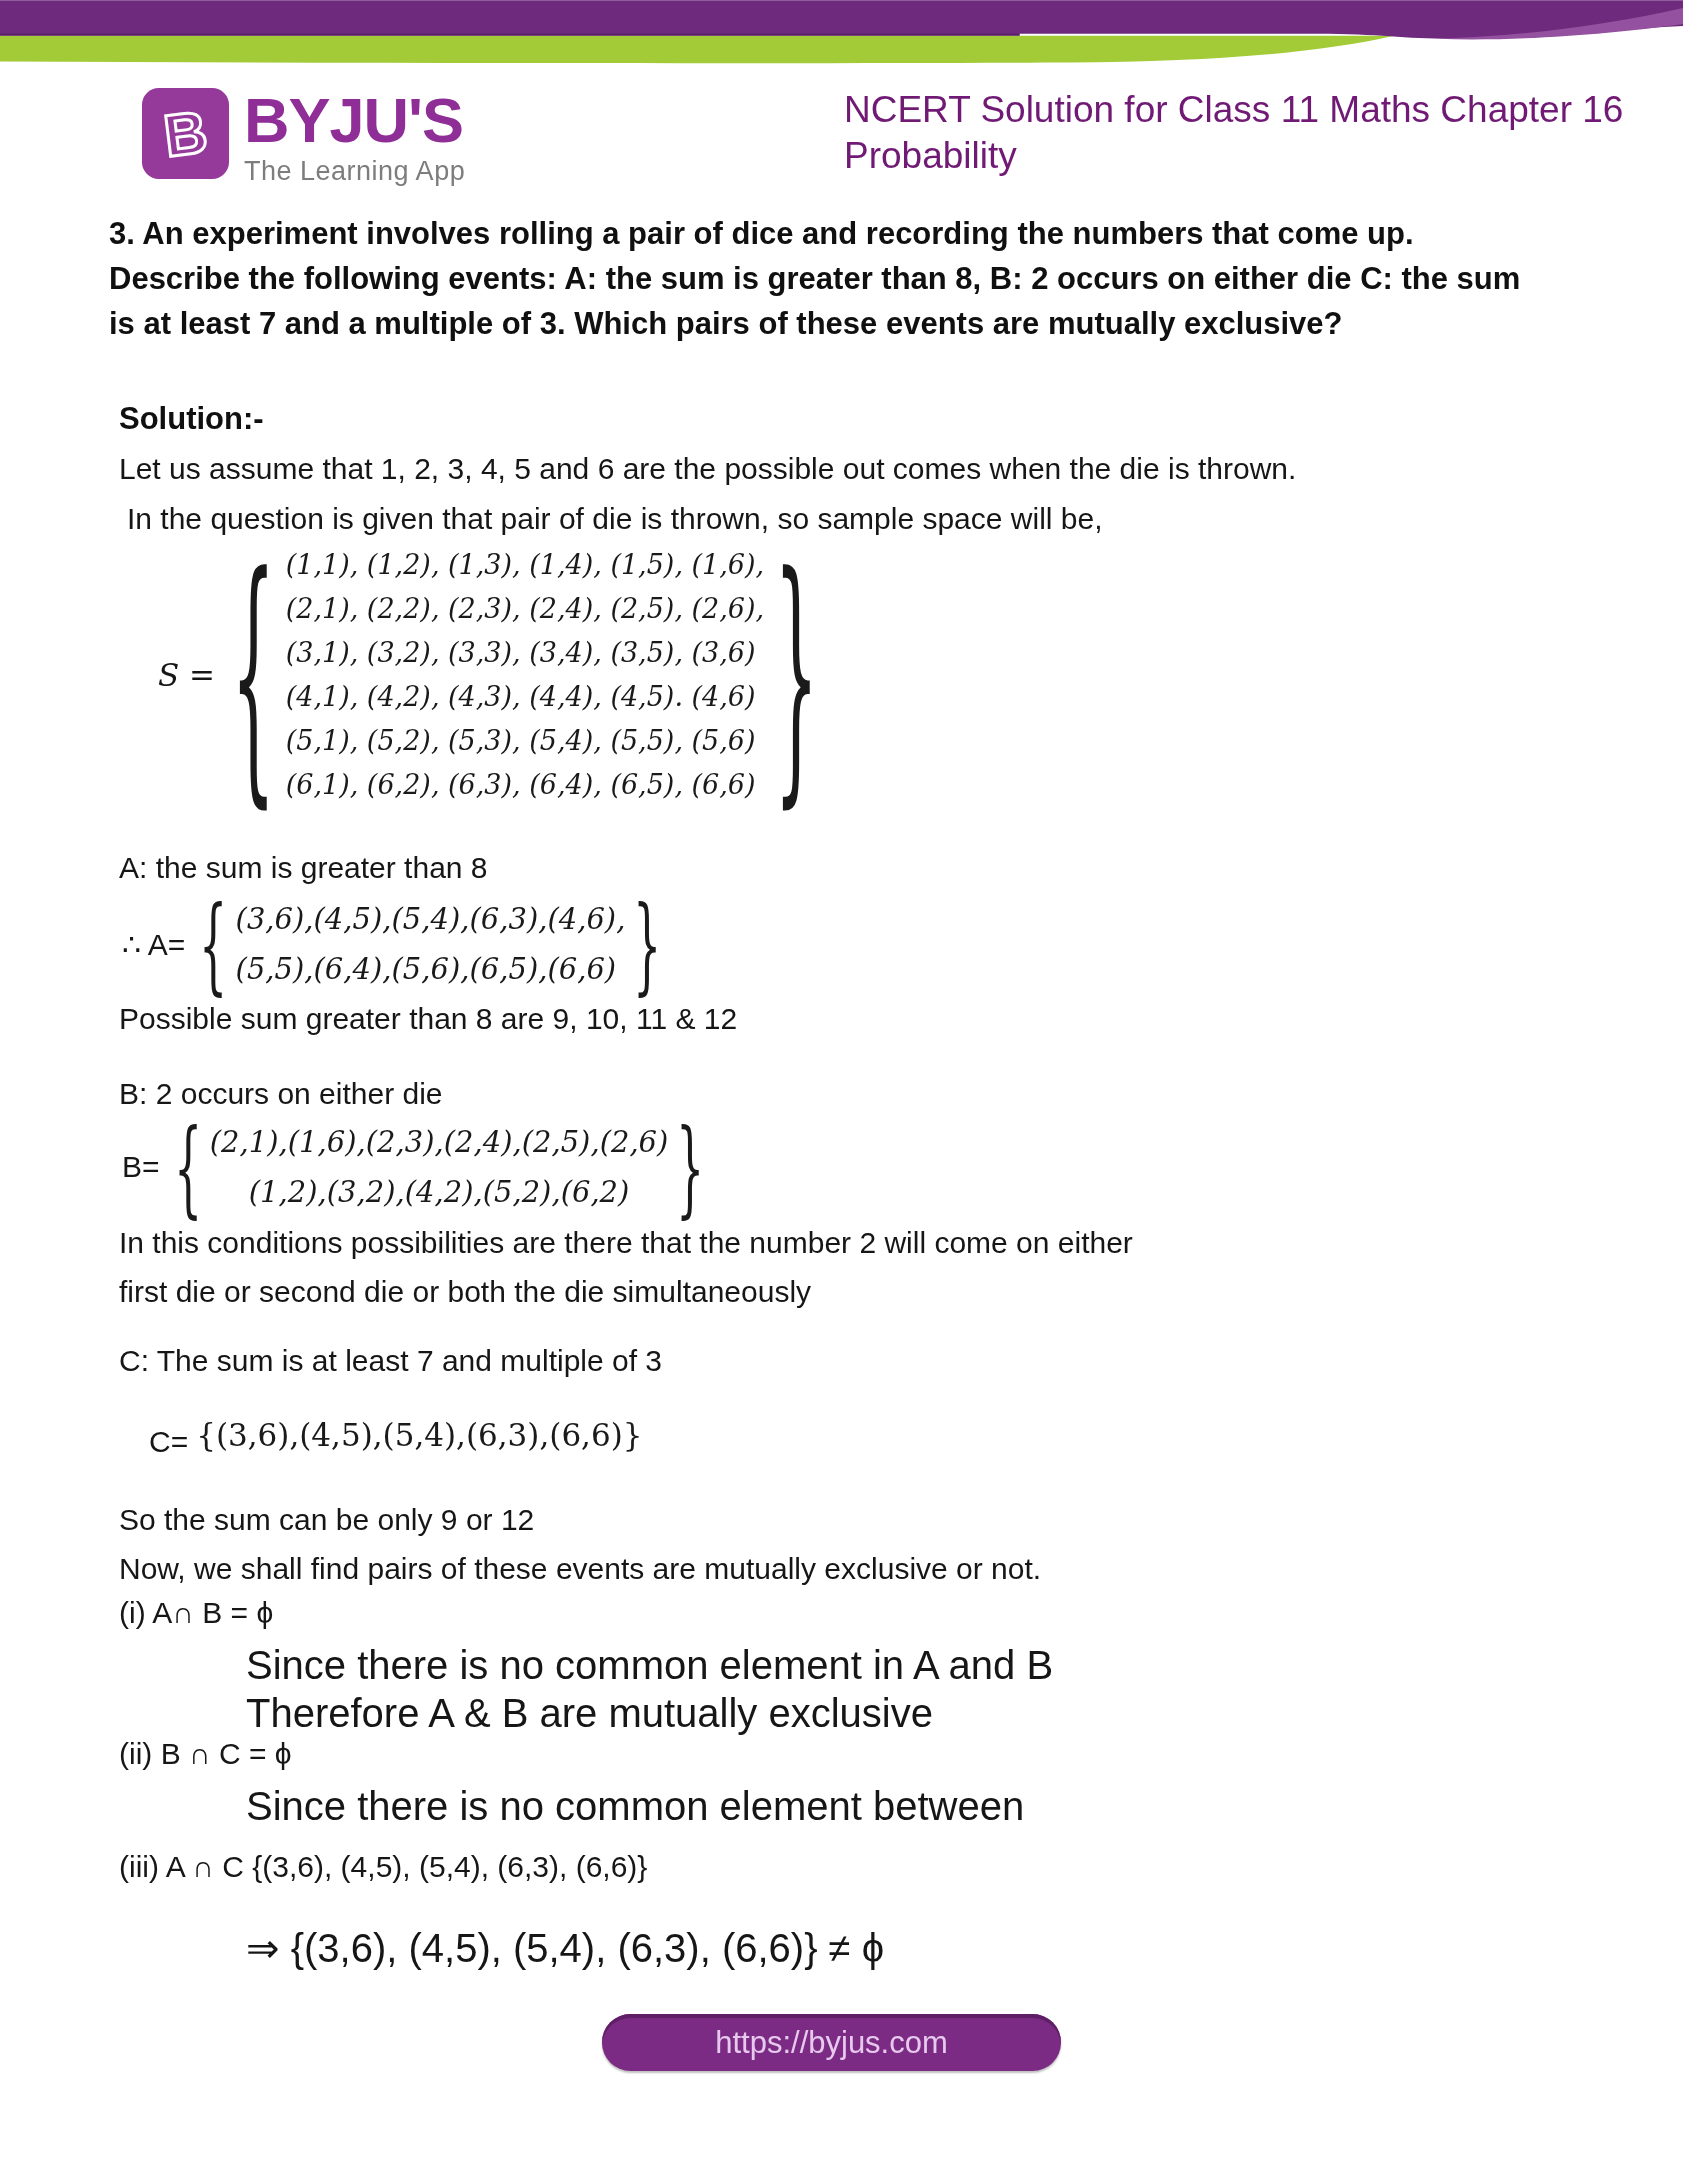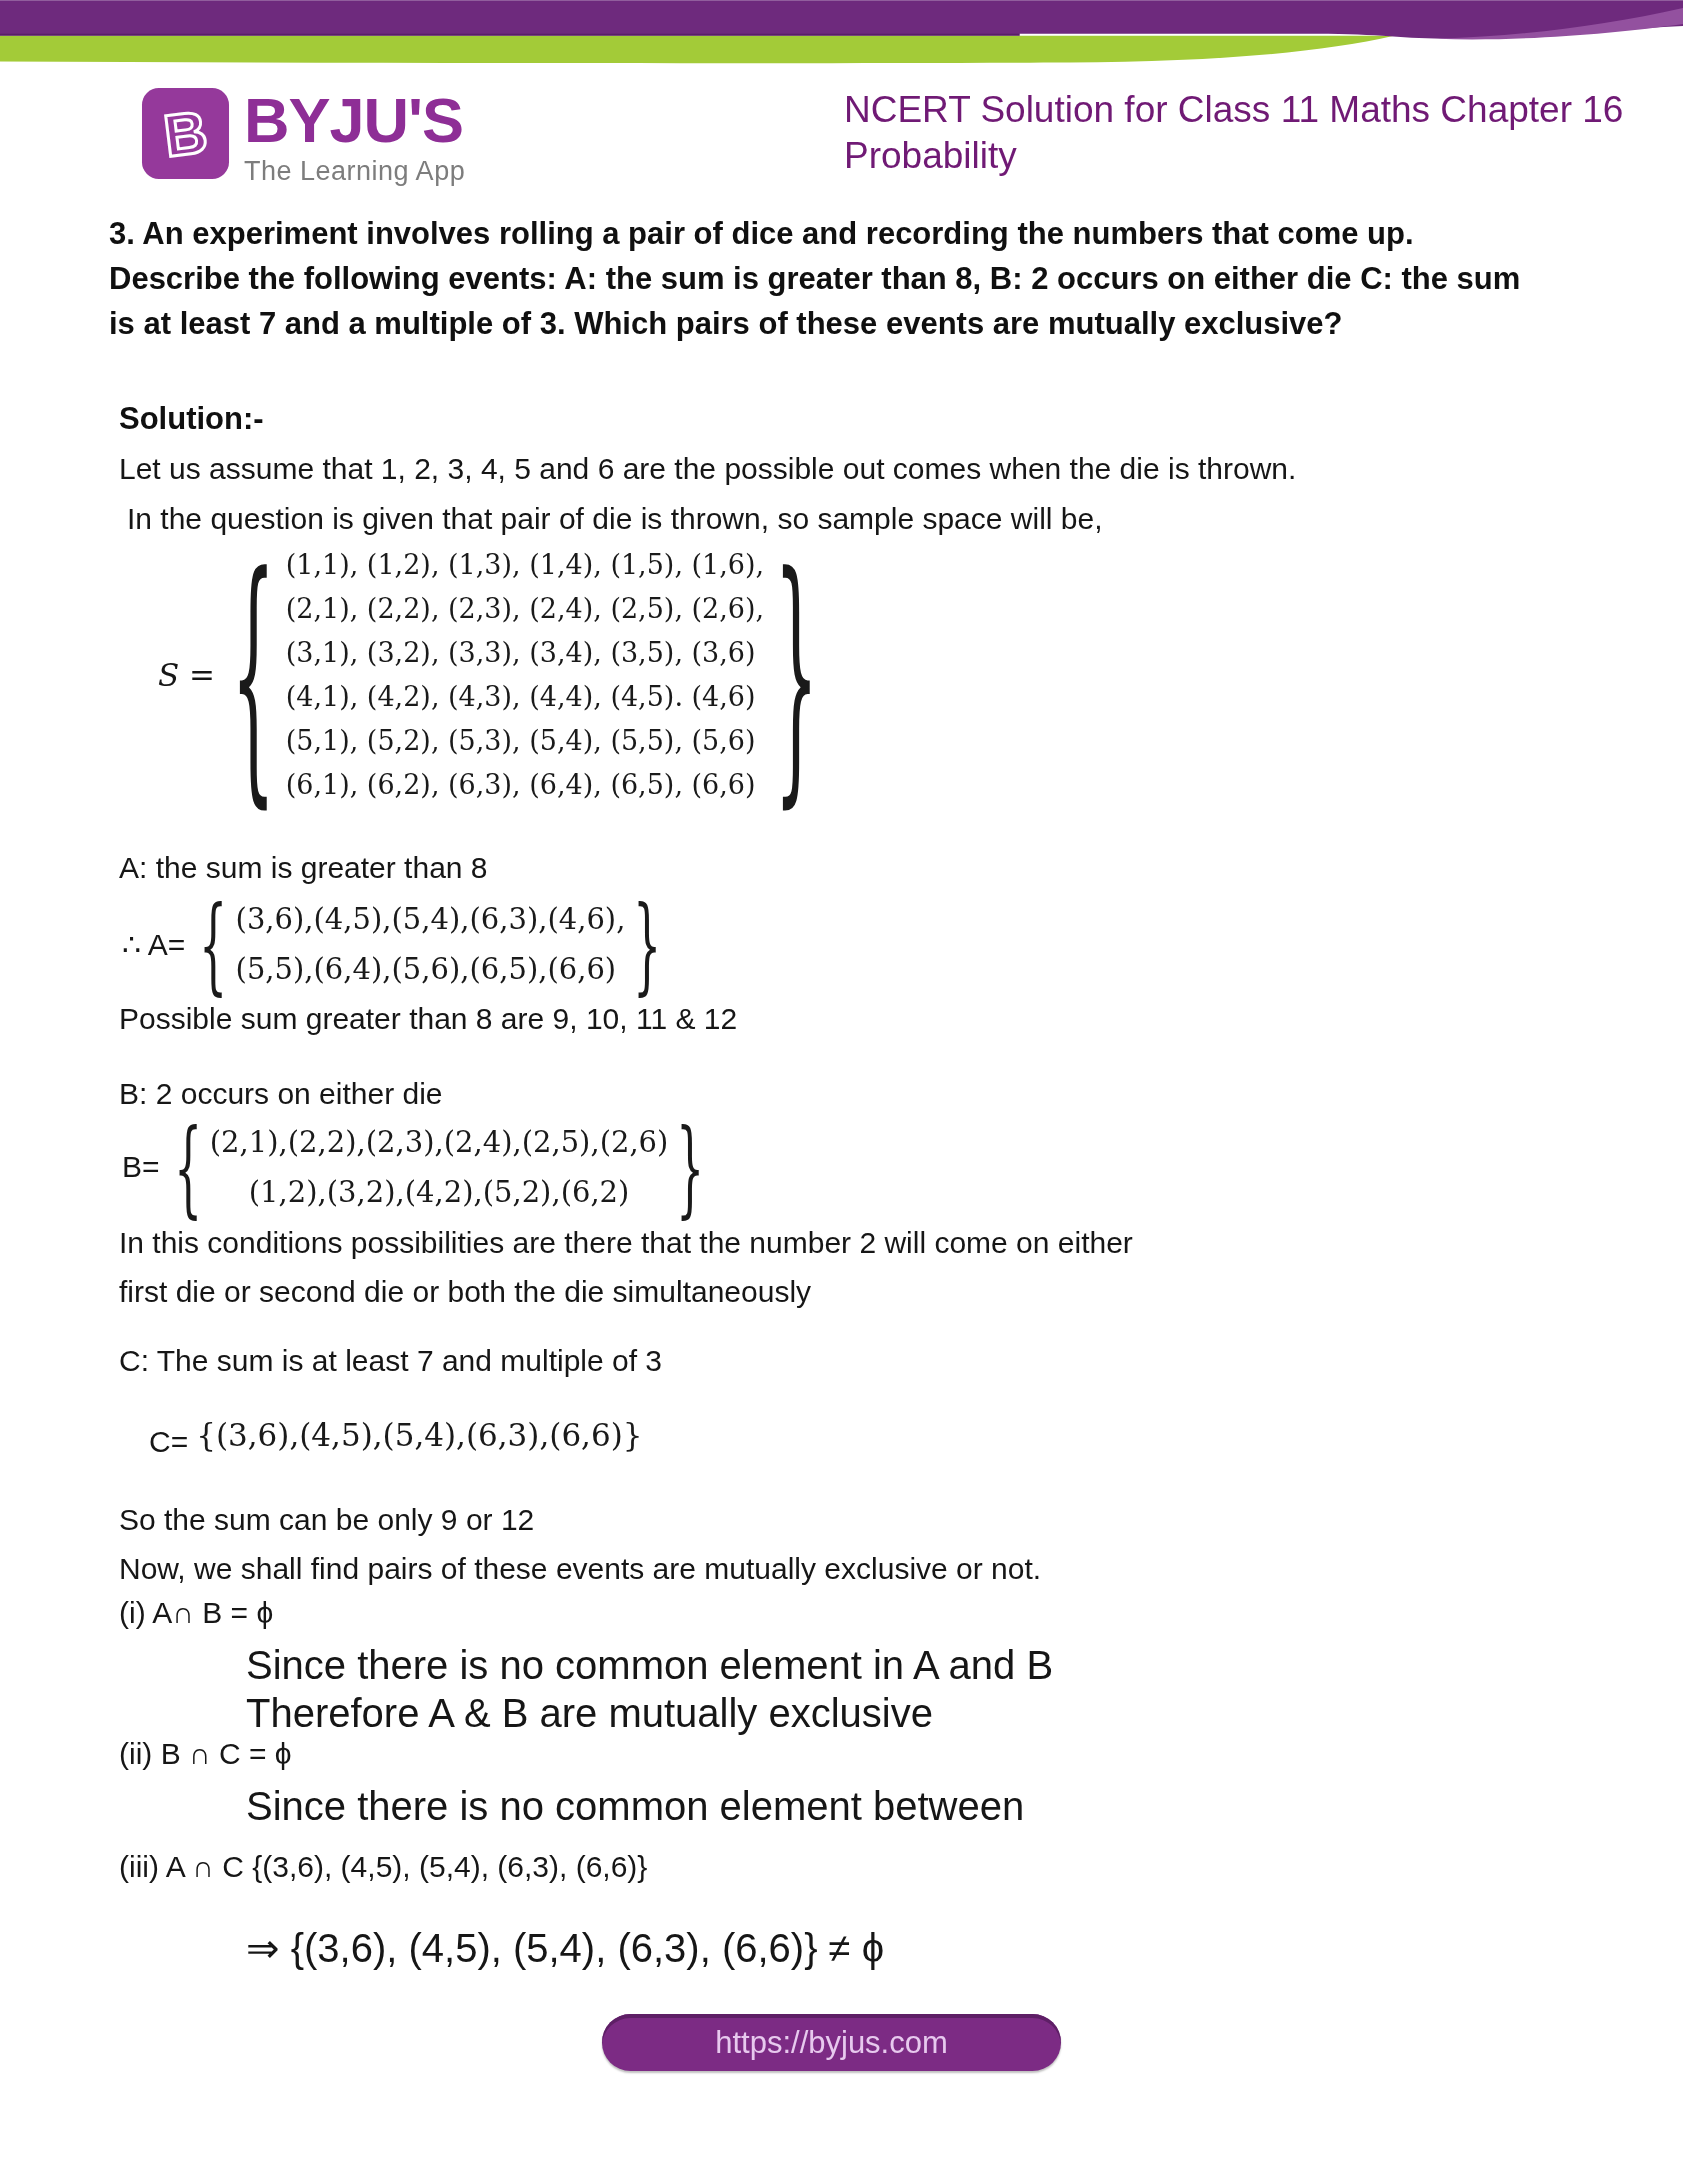--- a/index.html
+++ b/index.html
@@ -21,21 +21,21 @@
   .abs { position:absolute; }
   .q { left:109px; top:211px; width:1416px; font-size:31px; font-weight:700; line-height:45px; color:#101010; }
   .bold-line { font-size:31px; font-weight:700; color:#101010; }
   .body-line { font-size:30px; color:#161616; }
   .indent-line { font-size:40px; color:#161616; }
   
   .math { font-family:"DejaVu Serif", serif; color:#1a1a1a; }
   .mblock { display:flex; align-items:center; }
   .mblock .lhs { font-size:30px; margin-right:10px; white-space:pre; }
   .mblock .lhs.italic { font-family:"DejaVu Serif", serif; font-style:italic; font-size:31px; }
-  .rows .r { white-space:pre; }
+  .rows .r { white-space:pre;font-style:italic; }
   .s-rows .r { font-size:27px; line-height:44px; }
   .ab-rows .r { font-size:29px; line-height:50px; }
   .brace { font-family:"DejaVu Serif", serif; display:inline-block; line-height:1; color:#1a1a1a;
            transform:scale(0.78, var(--sy)); font-size:var(--fs); font-weight:400; }
   .brace.left { margin-right:4px; }
   .brace.right { margin-left:4px; }
   .c-set { font-size:31px; }
   .c-lhs { font-size:30px; font-family:"Liberation Sans", sans-serif; margin-right:8px; margin-top:14px; }
   
   .footer-pill { position:absolute; left:602px; top:2014px; width:459px; height:57px;
@@ -101,21 +101,21 @@
     </div>
     <span class="brace right" style="--fs:57px; --sy:1.85;">}</span>
   </div>
   <div class="abs body-line" style="left:119px; top:1002px;">Possible sum greater than 8 are 9, 10, 11 &amp; 12</div>
 
   <div class="abs body-line" style="left:119px; top:1077px;">B: 2 occurs on either die</div>
   <div class="abs mblock" style="left:122px; top:1117px;">
     <span class="lhs">B=</span>
     <span class="brace left" style="--fs:57px; --sy:1.85;">{</span>
     <div class="rows ab-rows math">
-      <div class="r">(2,1),(2,2),(2,3),(2,4),(2,5),(2,6)</div>
+      <div class="r">(2,1),(1,6),(2,3),(2,4),(2,5),(2,6)</div>
       <div class="r" style="text-align:center;">(1,2),(3,2),(4,2),(5,2),(6,2)</div>
     </div>
     <span class="brace right" style="--fs:57px; --sy:1.85;">}</span>
   </div>
   <div class="abs body-line" style="left:119px; top:1226px;">In this conditions possibilities are there that the number 2 will come on either</div>
   <div class="abs body-line" style="left:119px; top:1275px;">first die or second die or both the die simultaneously</div>
 
   <div class="abs body-line" style="left:119px; top:1344px;">C: The sum is at least 7 and multiple of 3</div>
   <div class="abs mblock" style="left:149px; top:1411px;">
     <span class="c-lhs">C=</span>

